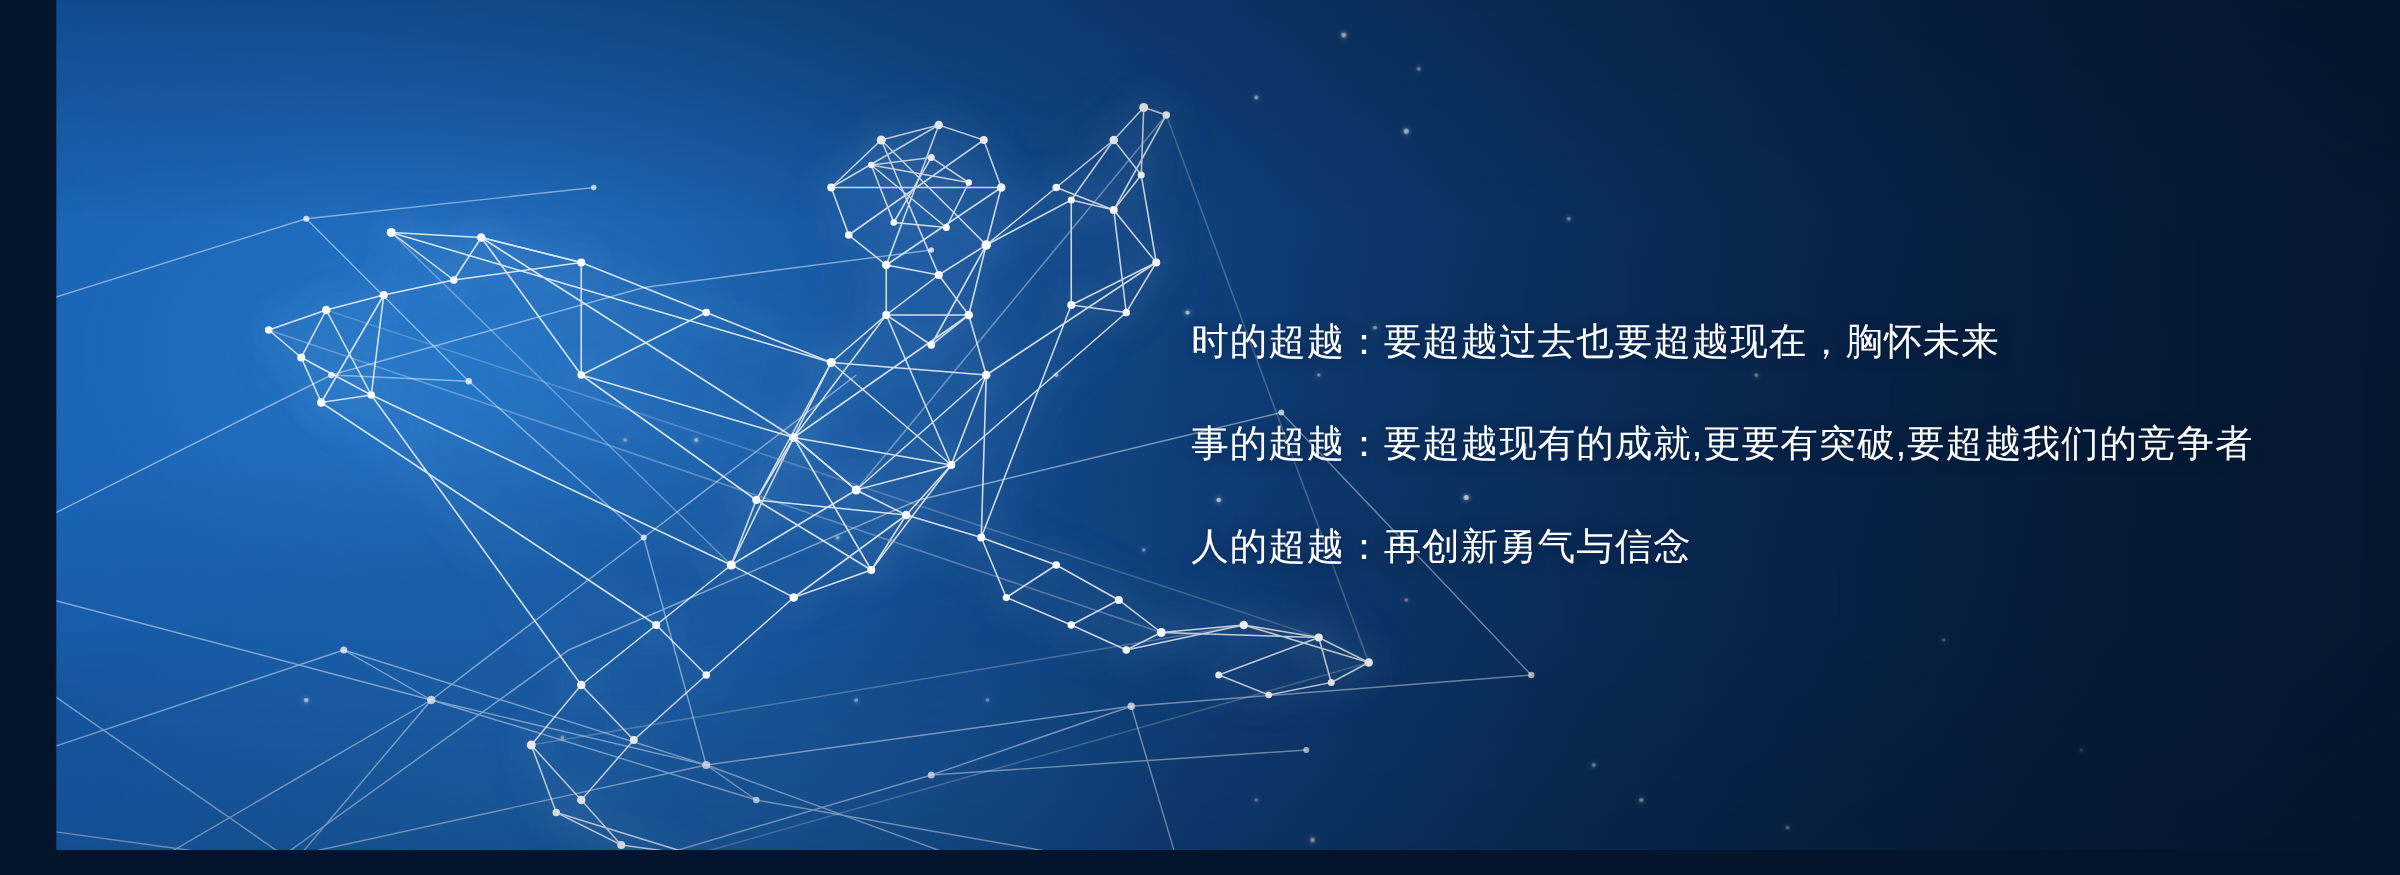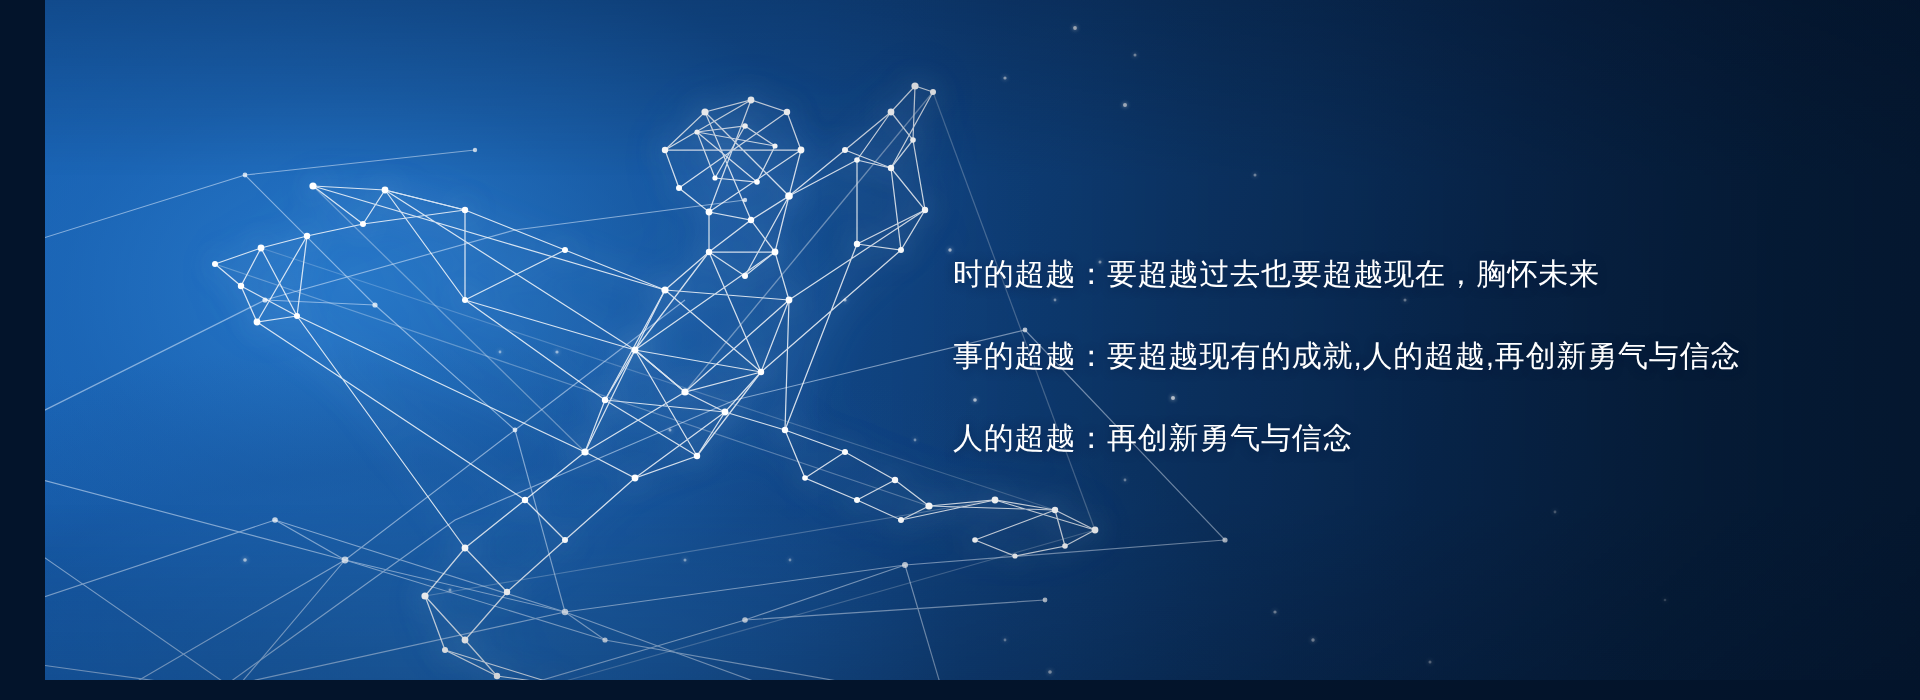--- a/index.html
+++ b/index.html
@@ -345,17 +345,17 @@
       <circle cx="1510" cy="512" r="1.4" opacity="0.35"></circle>
       <circle cx="1620" cy="600" r="1.3" opacity="0.30"></circle>
     </g>
   </svg>
 
   <div class="bg-vignette-right"></div>
   <div class="bg-vignette-top"></div>
 
   <div class="copy">
     <div class="copy-line">时的超越：要超越过去也要超越现在，胸怀未来</div>
-    <div class="copy-line">事的超越：要超越现有的成就,人的超越,再创新勇气与信念</div>
+    <div class="copy-line">事的超越：要超越现有的成就,更要有突破,要超越我们的竞争者</div>
     <div class="copy-line">人的超越：再创新勇气与信念</div>
   </div>
 
 </div>
 
 </body></html>

